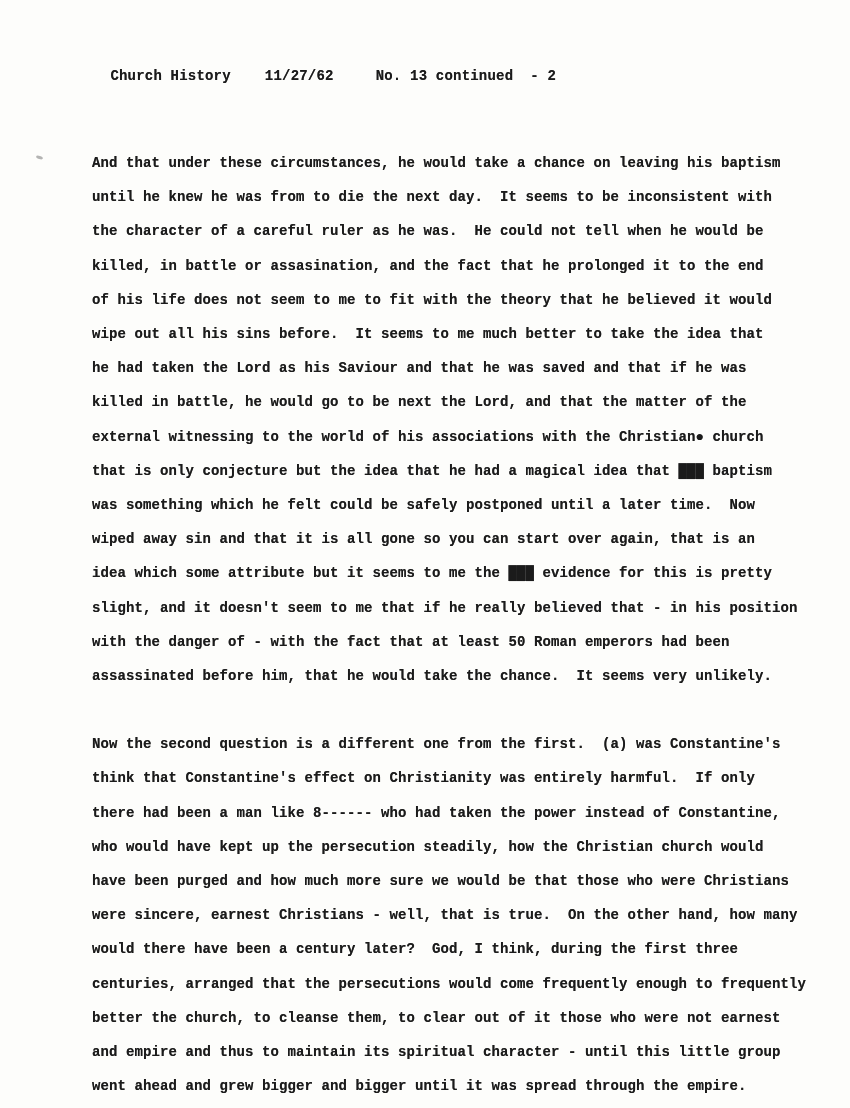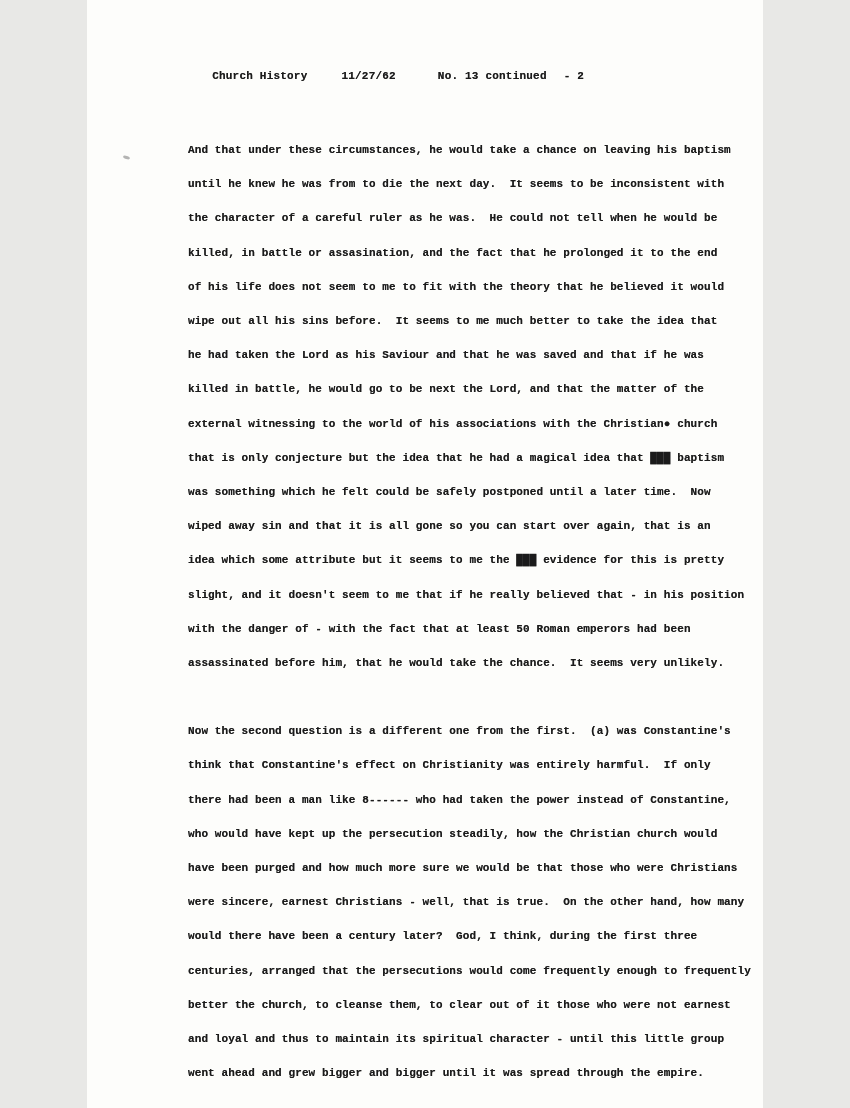--- a/index.html
+++ b/index.html
@@ -2,43 +2,43 @@
 <html><head>
 <meta charset="utf-8">
 <style>
   html, body {
     margin: 0;
     padding: 0;
     background: #e8e8e6;
   }
   .page {
     position: relative;
-    width: 676px;
+    width: 850px;
     height: 1108px;
     margin: 0 auto;
     background: #fdfdfb;
     overflow: hidden;
     box-sizing: border-box;
-    padding: 22px 58px 0 98px;
+    padding: 22px 58px 0 76px;
     font-family: "Liberation Mono", "DejaVu Sans Mono", monospace;
     font-weight: bold;
     color: #1b1b1b;
-    font-size: 11px;
+    font-size: 14px;
     text-shadow: 0 0 0.5px rgba(20,20,20,0.65);
   }
   .header-line {
     line-height: 36px;
     white-space: pre;
     letter-spacing: 0.2px;
   }
   .header-line .hsep-a { display: inline-block; width: 34px; }
   .header-line .hsep-b { display: inline-block; width: 42px; }
   .header-line .hsep-c { display: inline-block; width: 17px; }
   .paragraph {
-    margin: 3px;
+    margin: 16px;
   }
   .paragraph + .paragraph {
     margin-top: 34px;
   }
   .line {
     line-height: 34.2px;
     white-space: pre;
     letter-spacing: 0.1px;
   }
   .margin-speck {
@@ -85,17 +85,17 @@
   <div class="paragraph">
       <div class="line">Now the second question is a different one from the first.  (a) was Constantine's</div>
       <div class="line">think that Constantine's effect on Christianity was entirely harmful.  If only</div>
       <div class="line">there had been a man like 8------ who had taken the power instead of Constantine,</div>
       <div class="line">who would have kept up the persecution steadily, how the Christian church would</div>
       <div class="line">have been purged and how much more sure we would be that those who were Christians</div>
       <div class="line">were sincere, earnest Christians - well, that is true.  On the other hand, how many</div>
       <div class="line">would there have been a century later?  God, I think, during the first three</div>
       <div class="line">centuries, arranged that the persecutions would come frequently enough to frequently</div>
       <div class="line">better the church, to cleanse them, to clear out of it those who were not earnest</div>
-      <div class="line">and loyal and thus to maintain its spiritual character - until this little group</div>
+      <div class="line">and empire and thus to maintain its spiritual character - until this little group</div>
       <div class="line">went ahead and grew bigger and bigger until it was spread through the empire.</div>
     </div>
 
 </div>
 
 </body></html>

